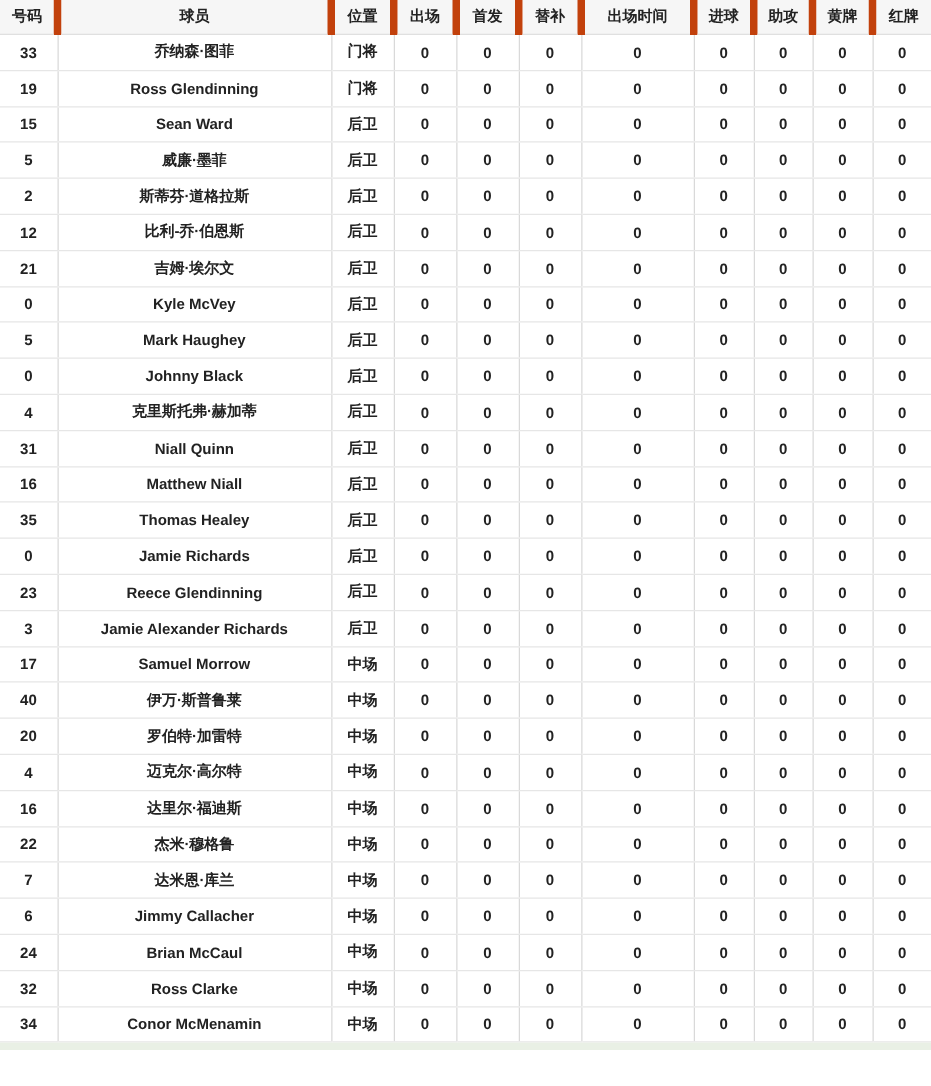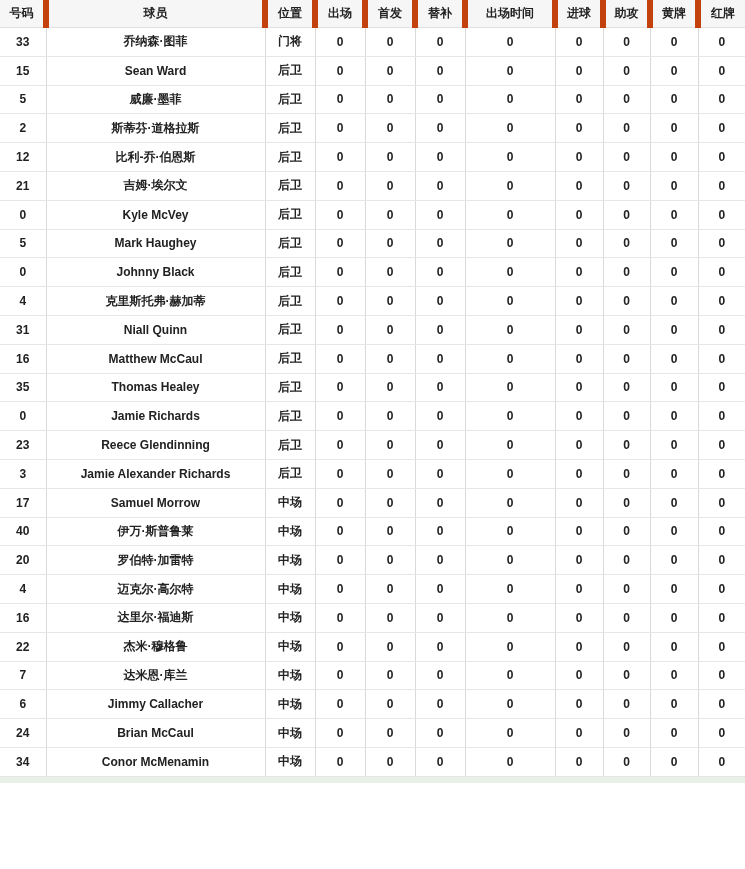--- a/index.html
+++ b/index.html
@@ -93,20 +93,33 @@
           <td>0</td>
           <td>0</td>
           <td>0</td>
           <td>0</td>
           <td>0</td>
           <td>0</td>
           <td>0</td>
           <td>0</td>
         </tr>
         <tr>
+          <td>19</td>
+          <td>Ross Glendinning</td>
+          <td>门将</td>
+          <td>0</td>
+          <td>0</td>
+          <td>0</td>
+          <td>0</td>
+          <td>0</td>
+          <td>0</td>
+          <td>0</td>
+          <td>0</td>
+        </tr>
+        <tr>
           <td>15</td>
           <td>Sean Ward</td>
           <td>后卫</td>
           <td>0</td>
           <td>0</td>
           <td>0</td>
           <td>0</td>
           <td>0</td>
           <td>0</td>
           <td>0</td>
@@ -224,21 +237,21 @@
           <td>0</td>
           <td>0</td>
           <td>0</td>
           <td>0</td>
           <td>0</td>
           <td>0</td>
           <td>0</td>
         </tr>
         <tr>
           <td>16</td>
-          <td>Matthew McCaul</td>
+          <td>Matthew Niall</td>
           <td>后卫</td>
           <td>0</td>
           <td>0</td>
           <td>0</td>
           <td>0</td>
           <td>0</td>
           <td>0</td>
           <td>0</td>
           <td>0</td>
         </tr>
@@ -394,20 +407,33 @@
           <td>0</td>
           <td>0</td>
           <td>0</td>
           <td>0</td>
           <td>0</td>
           <td>0</td>
         </tr>
         <tr>
           <td>24</td>
           <td>Brian McCaul</td>
+          <td>中场</td>
+          <td>0</td>
+          <td>0</td>
+          <td>0</td>
+          <td>0</td>
+          <td>0</td>
+          <td>0</td>
+          <td>0</td>
+          <td>0</td>
+        </tr>
+        <tr>
+          <td>32</td>
+          <td>Ross Clarke</td>
           <td>中场</td>
           <td>0</td>
           <td>0</td>
           <td>0</td>
           <td>0</td>
           <td>0</td>
           <td>0</td>
           <td>0</td>
           <td>0</td>
         </tr>

